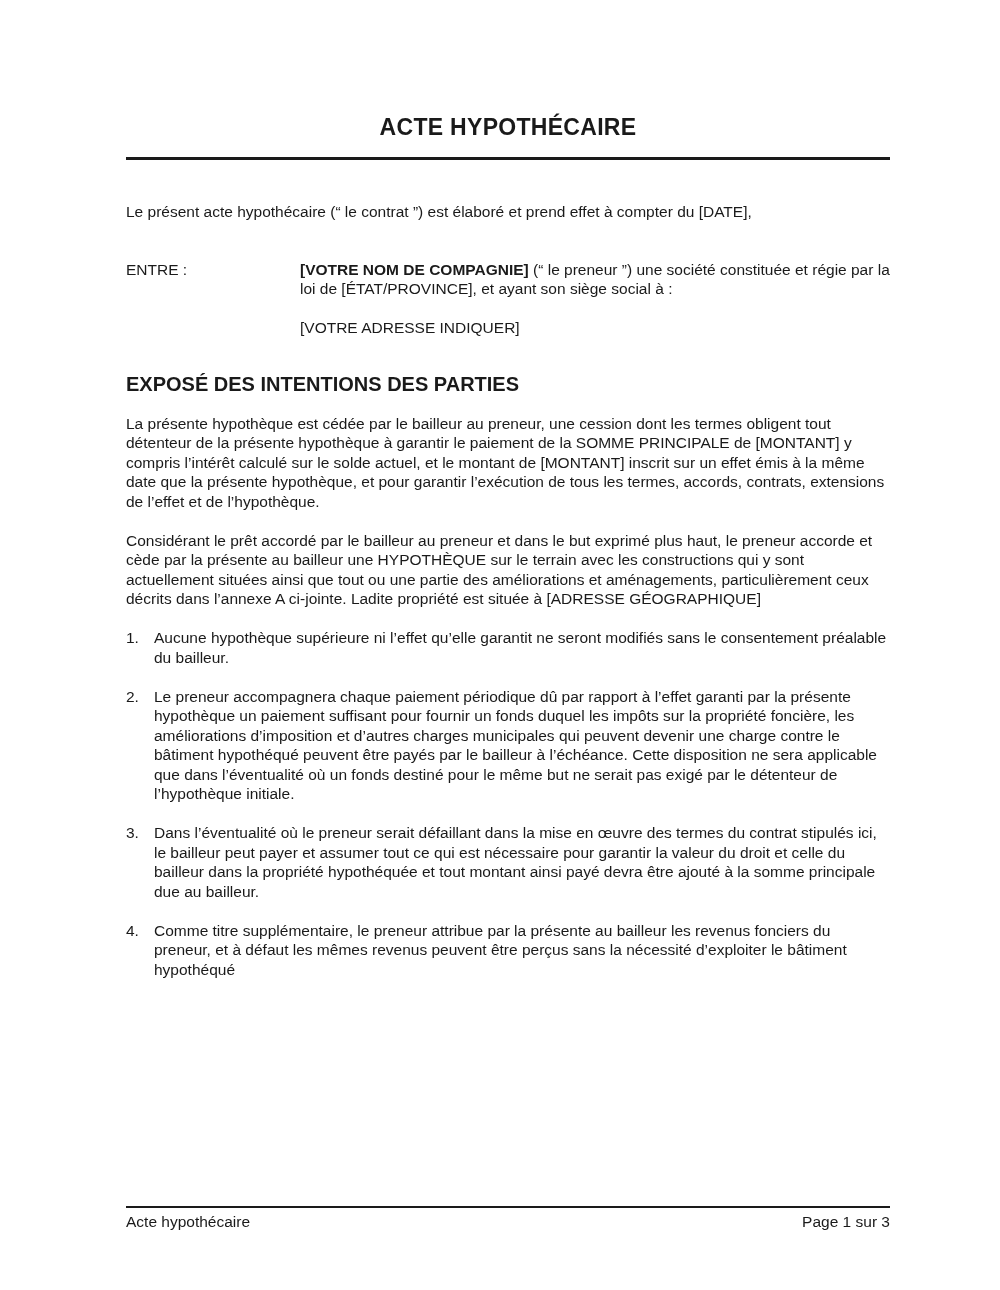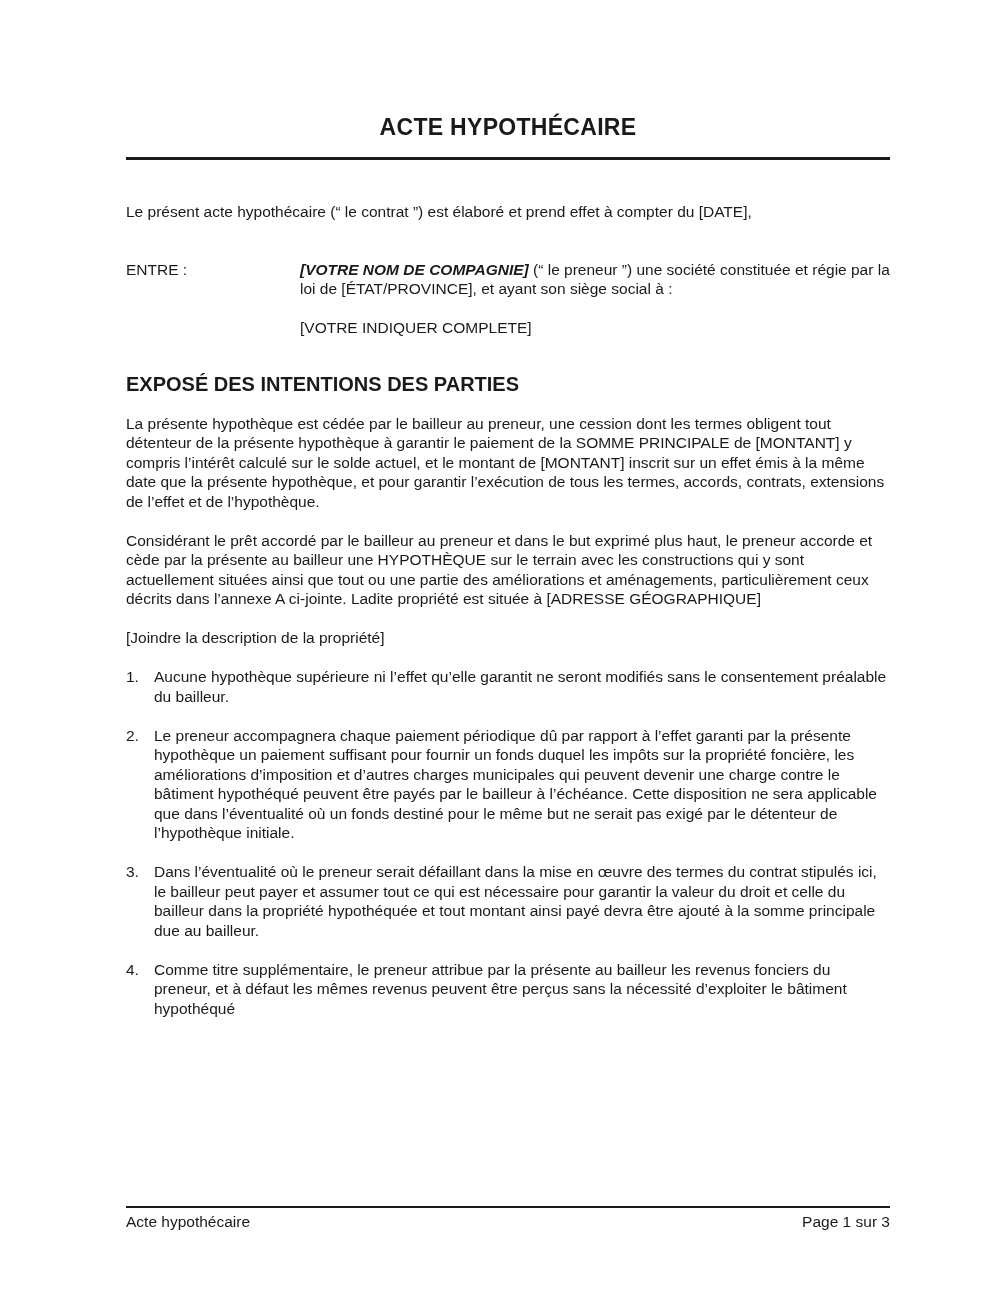--- a/index.html
+++ b/index.html
@@ -76,48 +76,47 @@
   .footer {
     position: absolute;
     left: 118px;
     right: 118px;
     top: 1206px;
     border-top: 2.5px solid #1a1a1a;
     padding-top: 4px;
     display: flex;
     justify-content: space-between;
   }
-  b { font-weight: bold; font-style: italic; }
+  b { font-weight: bold; }
 </style>
 </head>
 <body>
 
 <div class="page">
 
   <h1 class="doc-title">ACTE HYPOTHÉCAIRE</h1>
   <div class="rule-top"></div>
 
   <p class="intro">Le présent acte hypothécaire (“ le contrat ”) est élaboré et prend effet à compter du [DATE],</p>
 
   <div class="party-row">
     <div class="party-label">ENTRE :</div>
     <div class="party-content">
       <p><b>[VOTRE NOM DE COMPAGNIE]</b><span> (“ le preneur ”) une société constituée et régie par la loi de [ÉTAT/PROVINCE], et ayant son siège social à :</span></p>
-      <p class="party-address">[VOTRE INDIQUER COMPLETE]</p>
+      <p class="party-address">[VOTRE ADRESSE INDIQUER]</p>
     </div>
   </div>
 
 
   <h2 class="section-heading">EXPOSÉ DES INTENTIONS DES PARTIES</h2>
 
   <p class="body-par">La présente hypothèque est cédée par le bailleur au preneur, une cession dont les termes obligent tout détenteur de la présente hypothèque à garantir le paiement de la SOMME PRINCIPALE de [MONTANT] y compris l’intérêt calculé sur le solde actuel, et le montant de [MONTANT] inscrit sur un effet émis à la même date que la présente hypothèque, et pour garantir l’exécution de tous les termes, accords, contrats, extensions de l’effet et de l’hypothèque.</p>
 
   <p class="body-par">Considérant le prêt accordé par le bailleur au preneur et dans le but exprimé plus haut, le preneur accorde et cède par la présente au bailleur une HYPOTHÈQUE sur le terrain avec les constructions qui y sont actuellement situées ainsi que tout ou une partie des améliorations et aménagements, particulièrement ceux décrits dans l’annexe A ci-jointe. Ladite propriété est située à [ADRESSE GÉOGRAPHIQUE]</p>
 
-  <p class="body-par">[Joindre la description de la propriété]</p>
 
 
   <div class="cond-row">
     <div class="cond-num">1.</div>
     <div class="cond-text">Aucune hypothèque supérieure ni l’effet qu’elle garantit ne seront modifiés sans le consentement préalable du bailleur.</div>
   </div>
 
   <div class="cond-row">
     <div class="cond-num">2.</div>
     <div class="cond-text">Le preneur accompagnera chaque paiement périodique dû par rapport à l’effet garanti par la présente hypothèque un paiement suffisant pour fournir un fonds duquel les impôts sur la propriété foncière, les améliorations d’imposition et d’autres charges municipales qui peuvent devenir une charge contre le bâtiment hypothéqué peuvent être payés par le bailleur à l’échéance. Cette disposition ne sera applicable que dans l’éventualité où un fonds destiné pour le même but ne serait pas exigé par le détenteur de l’hypothèque initiale.</div>

